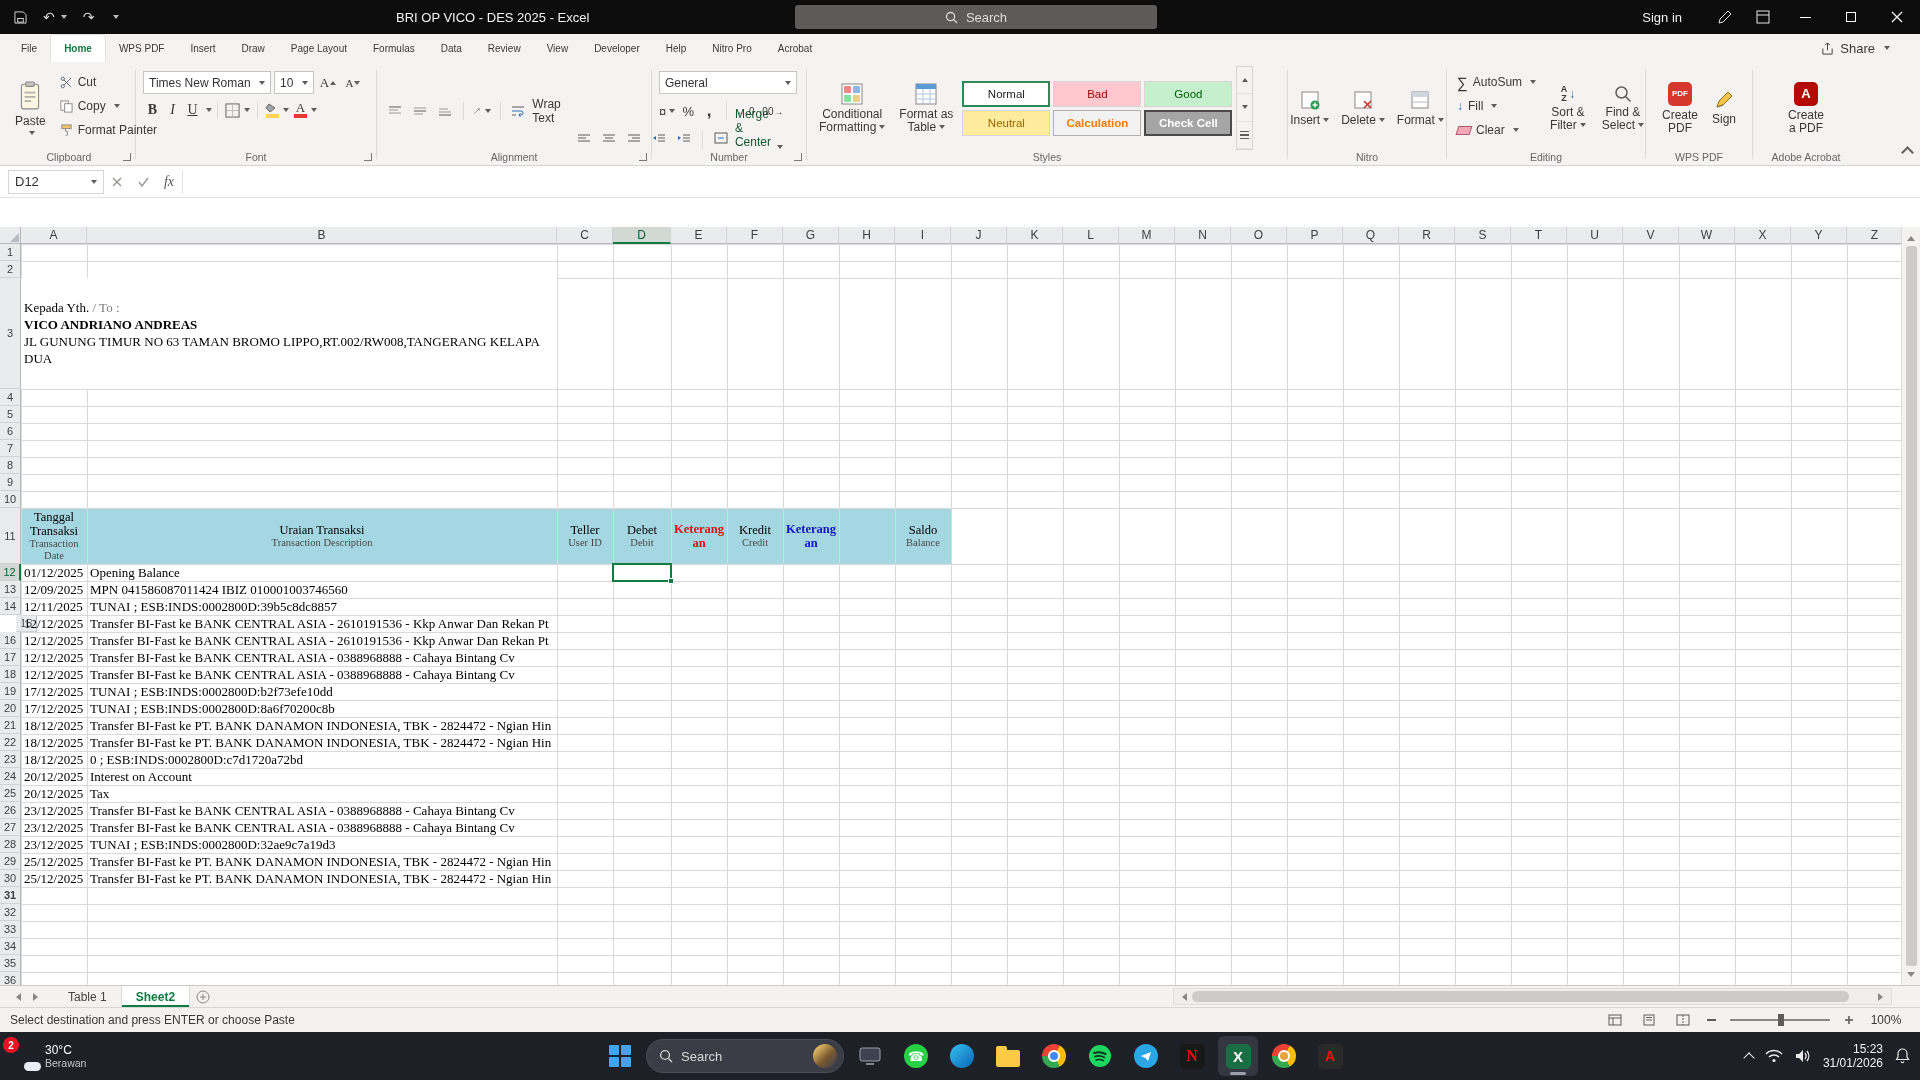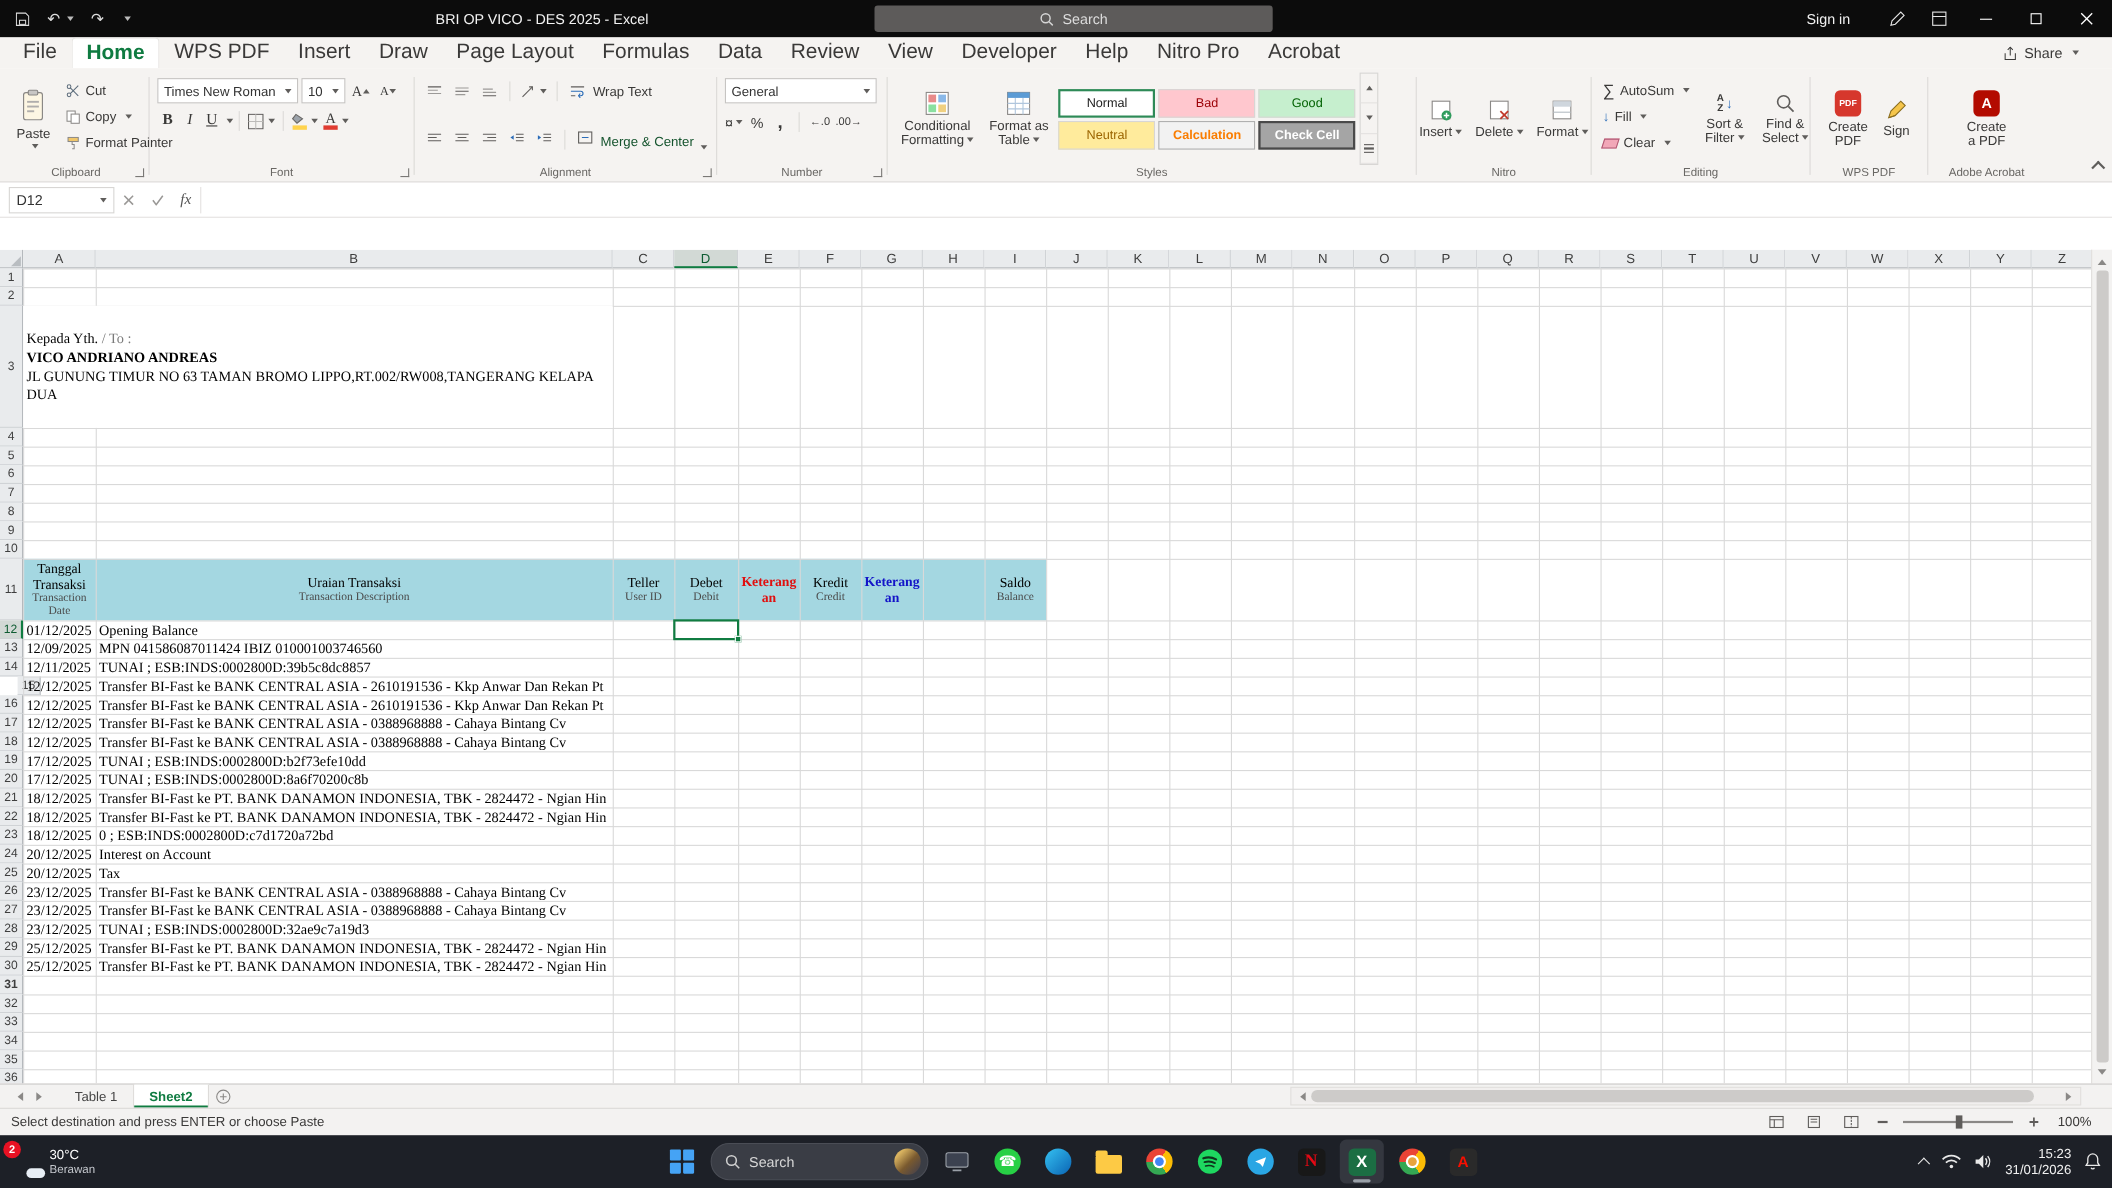--- a/index.html
+++ b/index.html
@@ -16,21 +16,21 @@
 .tb-title{position:absolute;left:396px;top:0;height:34px;display:flex;align-items:center;font-size:13px;color:#f2f2f2}
 .tb-search{position:absolute;left:795px;top:5px;width:362px;height:24px;background:#5d5b5a;border-radius:3px;color:#dcdcdc;font-size:13px;display:flex;align-items:center;justify-content:center;gap:8px}
 .tb-right{position:absolute;right:0;top:0;height:34px;display:flex;align-items:center}
 .signin{font-size:13px;color:#f0f0f0;margin-right:24px}
 .tbi16{width:38px;height:34px;display:flex;align-items:center;justify-content:center}
 .winbtn{width:46px;height:34px;display:flex;align-items:center;justify-content:center}
 .min-glyph{width:11px;height:1px;background:#fff}
 .max-glyph{width:10px;height:10px;border:1px solid #fff}
 
 .tabrow{position:absolute;top:34px;left:0;right:0;height:28px;background:#f5f3f1;display:flex;align-items:stretch;padding-left:8px}
-.rtab{display:flex;align-items:center;padding:0 13px;font-size:19px;color:#3a3938}
+.rtab{display:flex;align-items:center;padding:0 13px;font-size:10px;color:#3a3938}
 .rtab.active{background:#fff;color:#0f7b41;font-weight:700;border:1px solid #e4e2e0;border-bottom:none;border-radius:4px 4px 0 0}
 .share{margin-left:auto;display:flex;align-items:center;gap:6px;font-size:13px;color:#3a3938;padding:0 12px;margin-right:18px}
 
 .ribbon{position:absolute;top:62px;left:0;right:0;height:104px;background:#f5f3f1;border-bottom:1px solid #d6d4d2;display:flex;align-items:stretch;padding:2px 2px 0 4px}
 .rgroup{position:relative;padding:3px 6px 16px;flex:0 0 auto}
 .rsep{width:1px;background:#dcdad8;margin:6px 1px;flex:0 0 auto}
 .rlabel{position:absolute;bottom:2px;left:0;right:0;text-align:center;font-size:10.5px;color:#696764}
 .launcher{position:absolute;right:3px;bottom:4px;width:8px;height:8px;border-right:1.5px solid #7a7876;border-bottom:1.5px solid #7a7876}
 .rbody{display:flex;gap:6px;height:82px}
 .bigbtn{display:flex;flex-direction:column;align-items:center;justify-content:center;gap:3px;font-size:12px;color:#3a3938;padding:2px 5px;border-radius:3px;text-align:center}
@@ -330,21 +330,21 @@
               <span class="dd"></span>
             </span>
         </div>
       </div>
       <div class="rlabel">Font</div>
       <div class="launcher"></div>
     </div>
     <div class="rsep"></div>
 
     <div class="rgroup" style="width:272px">
-      <div class="rbody" style="flex-direction:column;gap:20px;height:82px;justify-content:flex-start;padding-top:5px">
+      <div class="rbody" style="flex-direction:row;gap:6px;height:82px;justify-content:flex-start;padding-top:5px">
         <div style="display:flex;align-items:center;gap:3px;font-size:12px;color:#3a3938">
           <span class="iconbtn">
               <svg width="14" height="12" viewBox="0 0 14 12">
                 <line x1="1" y1="2" x2="13" y2="2" stroke="#5f5d5b"></line>
                 <line x1="1" y1="5" x2="10" y2="5" stroke="#9c9a98"></line>
                 <line x1="1" y1="8" x2="13" y2="8" stroke="#9c9a98"></line>
               </svg>
             </span>
           <span class="iconbtn">
               <svg width="14" height="12" viewBox="0 0 14 12">

